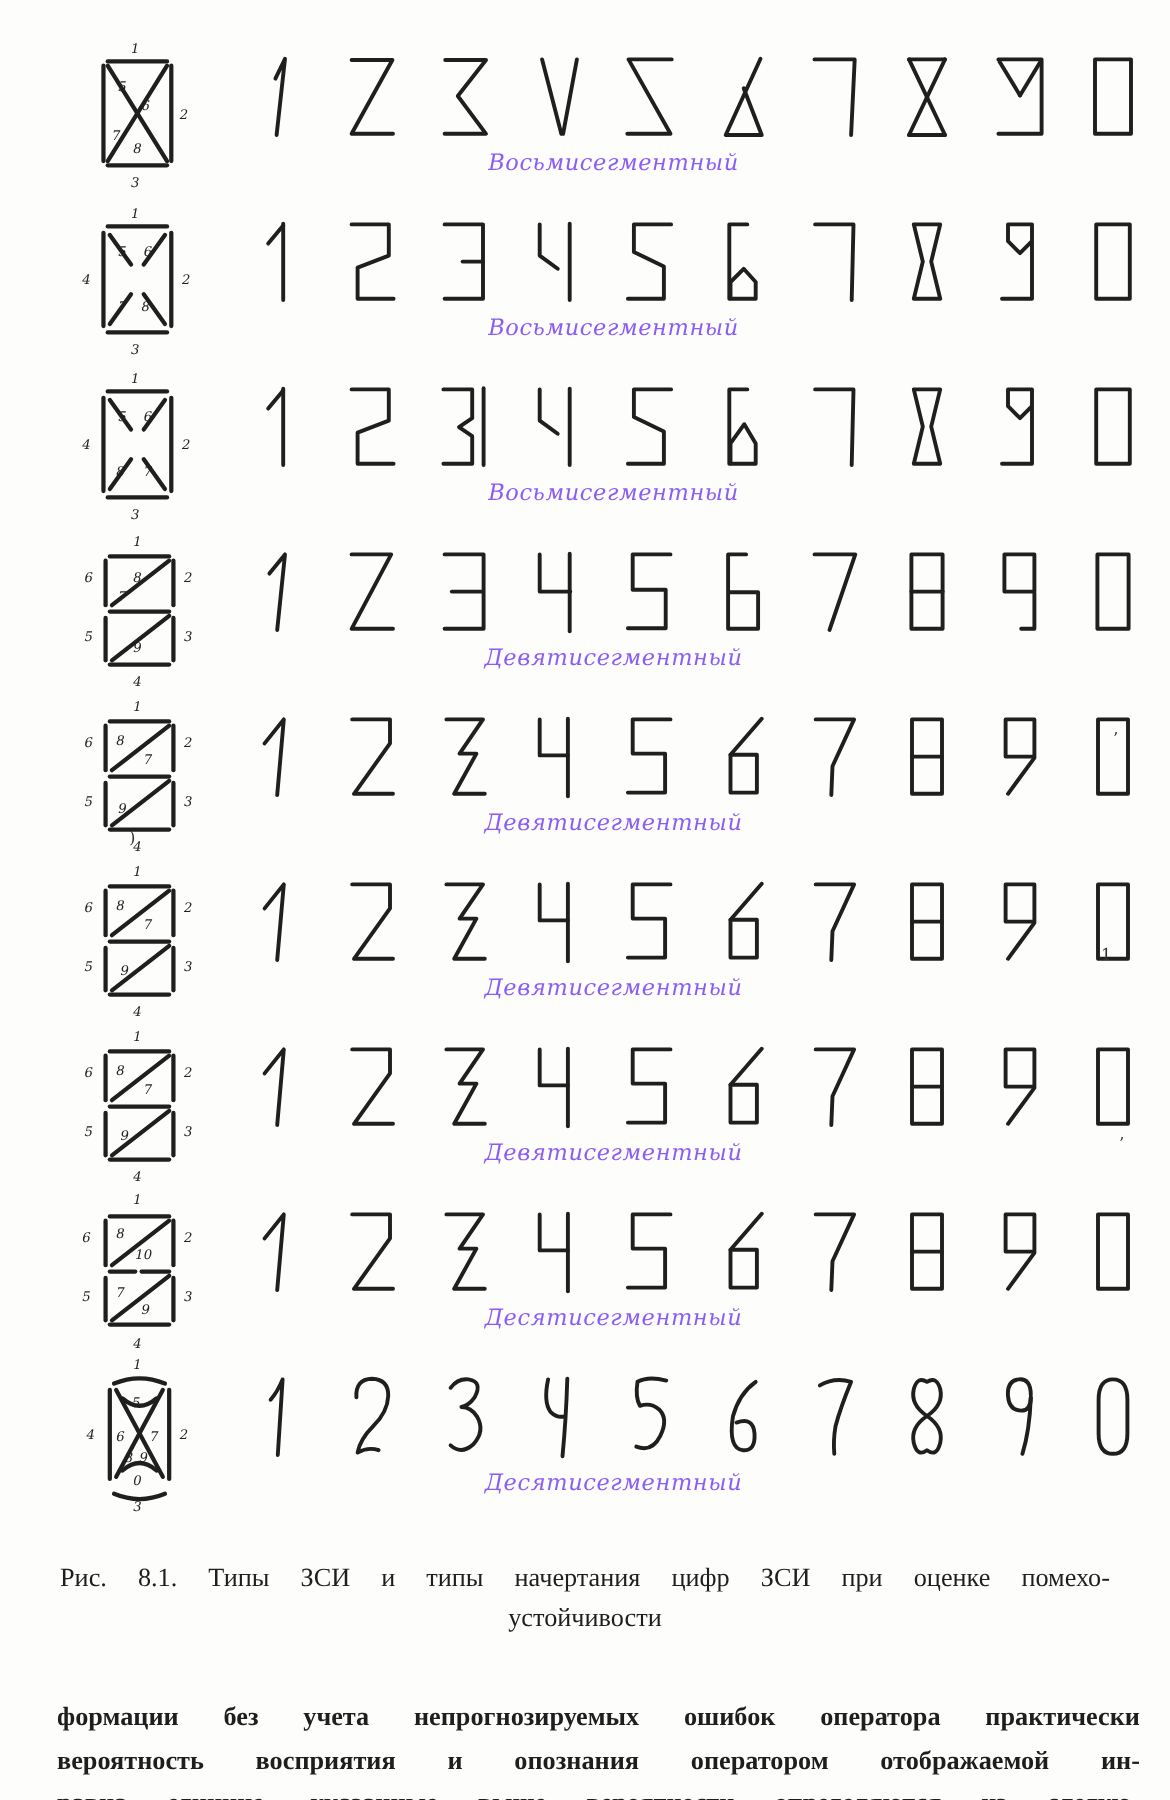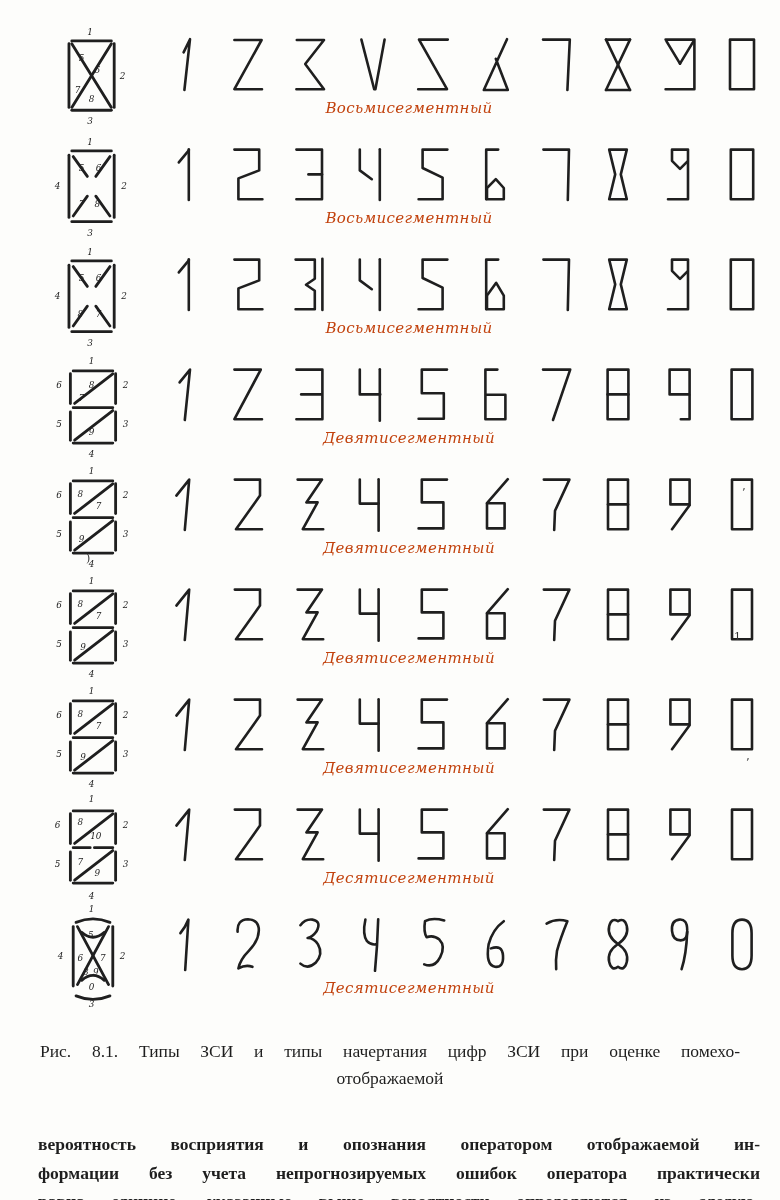--- a/index.html
+++ b/index.html
@@ -14,21 +14,21 @@
   #page{position:relative;width:780px;height:1200px;}
   #fig-rows{padding-top:22px;padding-left:34px;}
   .fig-row{height:110px;display:flex;align-items:flex-start;}
   .diag-col{width:118px;display:flex;justify-content:center;flex:0 0 auto;margin-top:2px;}
   .digits-wrap{flex:1;margin-left:14px;padding-right:18px;}
   .digits{display:flex;justify-content:space-between;margin-top:12px;height:60px;}
   .digit-cell{width:40px;height:60px;flex:0 0 auto;}
   .row-label{
     margin-top:5px;text-align:center;padding-right:110px;
     font-family:"DejaVu Serif", serif;font-style:italic;
-    font-size:15px;color:#c2410c;letter-spacing:0.4px;
+    font-size:15px;color:#8b5cf6;letter-spacing:0.4px;
   }
   .diagram-svg text{
     font-family:"DejaVu Serif", serif;font-style:italic;
     font-size:12.5px;fill:#222;
   }
   #caption{margin-top:26px;font-weight:400;font-size:17.5px;line-height:1.55;}
   .cap1{padding:0 40px;text-align:justify;text-align-last:justify;}
   .cap2{text-align:center;}
   #body-text{margin:38px 20px 0 38px;font-size:17.5px;font-weight:600;line-height:1.62;}
   .bline{text-align:justify;text-align-last:justify;}
@@ -598,26 +598,26 @@
                 <path d="M50,14 Q26,14 26,48 L26,104 Q26,138 50,138 Q74,138 74,104 L74,48 Q74,14 50,14 Z" fill="none" stroke="#1f1f1f" stroke-width="6.5" stroke-linecap="round" stroke-linejoin="round"></path>
               </svg></div>
           </div>
           <div class="row-label">Десятисегментный</div>
         </div>
       </div>
     </div>
 
   <div id="caption">
     <div class="cap1">Рис. 8.1. Типы ЗСИ и типы начертания цифр ЗСИ при оценке помехо-</div>
-    <div class="cap2">отображаемой</div>
+    <div class="cap2">устойчивости</div>
   </div>
 
   <div id="body-text">
+    <div class="bline">формации без учета непрогнозируемых ошибок оператора практически</div>
     <div class="bline">вероятность восприятия и опознания оператором отображаемой ин-</div>
-    <div class="bline">формации без учета непрогнозируемых ошибок оператора практически</div>
     <div class="bline">равна единице, указанные выше вероятности определяются из следую-</div>
 
   </div>
 <span class="artifact" style="left: 742px; top: 486px;">’</span>
     <span class="artifact" style="left: 86px; top: 552px;">)</span>
     <span class="artifact" style="left: 746px; top: 756px;">’</span>
     <span class="artifact" style="left: 734px; top: 630px;">1</span>
   </div>
 
 </body></html>

